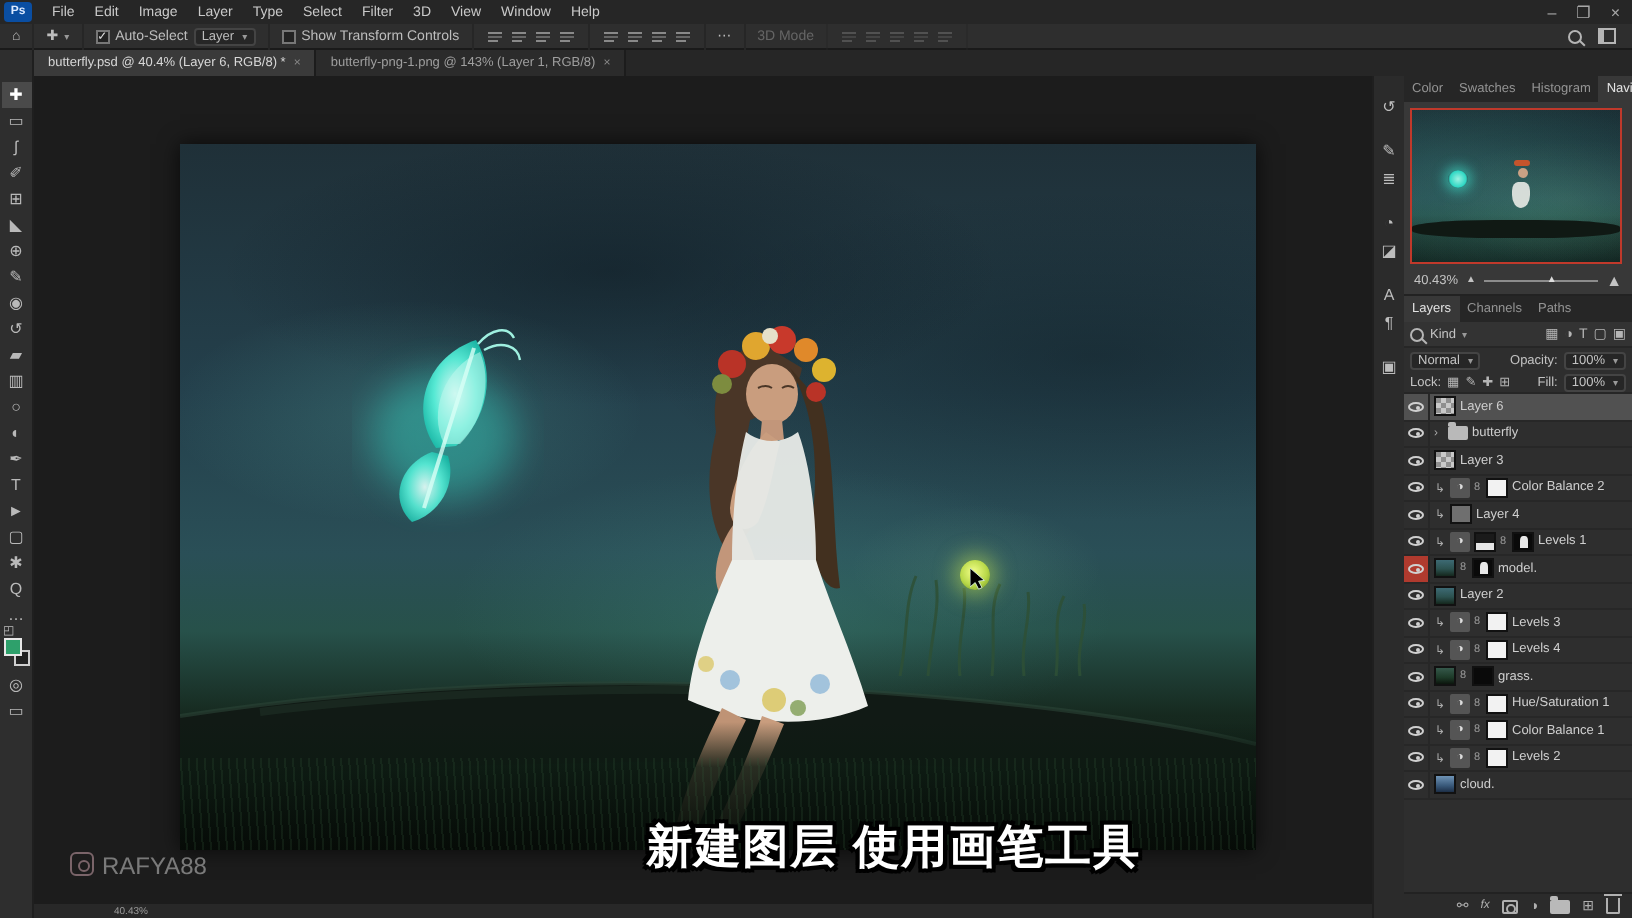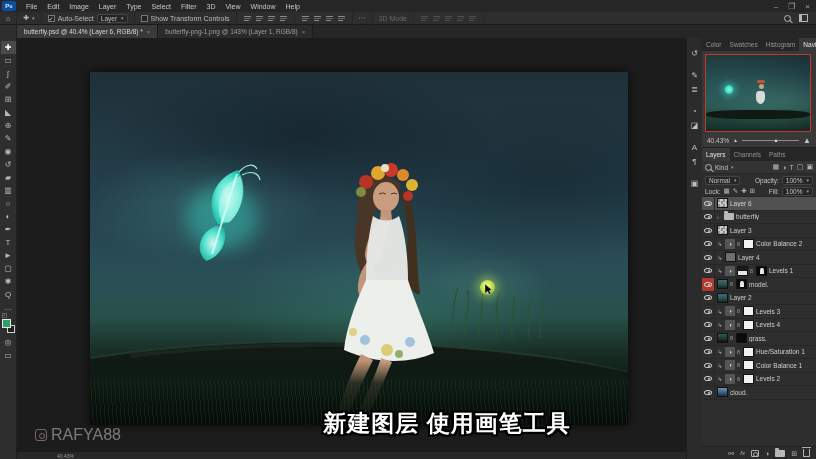--- a/index.html
+++ b/index.html
@@ -61,22 +61,22 @@
     background:linear-gradient(180deg,rgba(13,26,18,0) 0%,rgba(13,26,18,.85) 35%,#060b07 100%)}
   #grassblades{position:absolute;left:0;bottom:0;width:100%;height:46px;opacity:.5;background:
     repeating-linear-gradient(86deg,transparent 0 3px,rgba(46,80,52,.5) 3px 4px)}
   #orb{position:absolute;left:390px;top:208px;width:15px;height:15px;border-radius:50%;
     background:radial-gradient(circle at 45% 40%,#f3ff8a,#b8d848 55%,#7fa42e 85%);
     box-shadow:0 0 10px 3px rgba(190,220,80,.55)}
   #cursor{position:absolute;left:395px;top:212px;z-index:5}
   #subtitle{position:absolute;left:0;top:370px;width:860px;text-align:center;z-index:6;
     font-size:23px;font-weight:bold;color:#fff;letter-spacing:1px;
     text-shadow:-2px -2px 0 #000,2px -2px 0 #000,-2px 2px 0 #000,2px 2px 0 #000,0 2px 0 #000,0 -2px 0 #000,2px 0 0 #000,-2px 0 0 #000}
-  #watermark{position:absolute;left:18px;top:388px;display:flex;align-items:center;gap:4px;
-    color:rgba(200,200,200,.55);font-size:16px;z-index:6}
+  #watermark{position:absolute;left:18px;top:388px;display:flex;align-items:flex-start;gap:4px;
+    color:rgba(200,200,200,.55);font-size:12px;z-index:6}
   .igicon{width:12px;height:12px;border:1.5px solid rgba(200,160,170,.55);border-radius:3px;position:relative}
   .igicon::after{content:"";position:absolute;left:2.5px;top:2.5px;width:4px;height:4px;
     border:1.2px solid rgba(200,160,170,.55);border-radius:50%}
   #docstatus{position:absolute;left:17px;top:452px;width:669px;height:7px;background:#282828;
     font-size:5px;color:#9a9a9a;display:flex;align-items:center;padding-left:40px;gap:8px;z-index:2}
   
   #dock{position:absolute;left:686px;top:38px;width:16px;height:421px;background:#2b2b2b;
     border-left:1px solid #1f1f1f;display:flex;flex-direction:column;align-items:center;padding-top:8px;z-index:10}
   .dico{width:14px;height:14px;display:flex;align-items:center;justify-content:center;color:#bdbdbd;font-size:8px}
   .dgap{height:8px}

